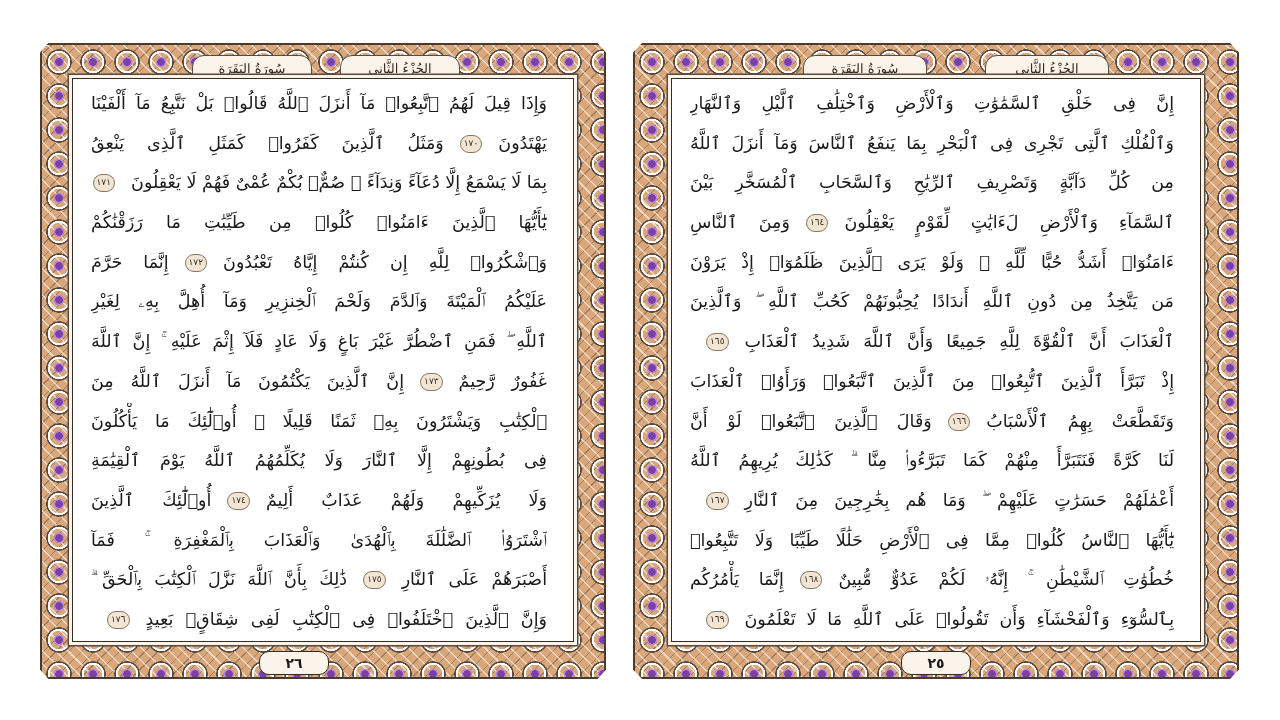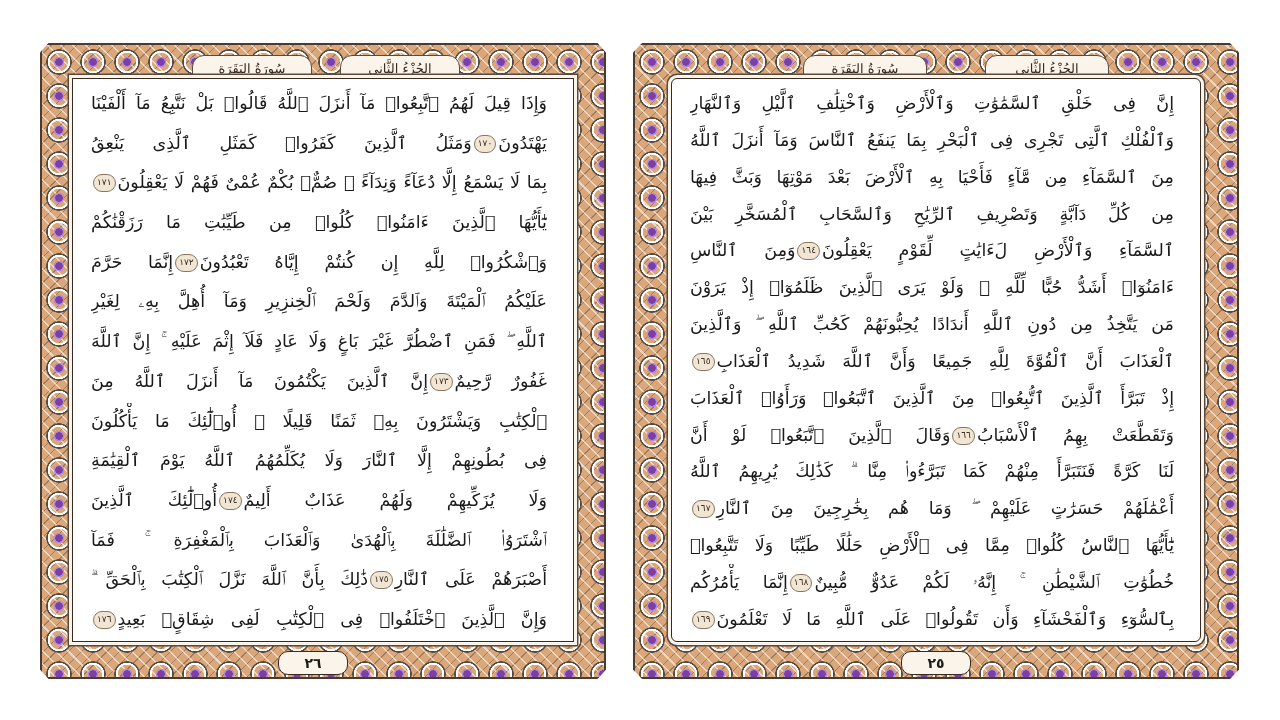--- a/index.html
+++ b/index.html
@@ -53,21 +53,21 @@
     .text-panel {
       position: absolute;
       background: #ffffff;
       border: 1.5px solid #3a2a20;
       box-shadow: 0 0 0 3px #fbf4ea, 0 0 0 4.5px #5a4a3e;
       direction: rtl;
       padding: 6px 26px 4px 18px;
       display: flex; flex-direction: column; justify-content: space-between;
     }
     .page.left .text-panel  { top: 35px; left: 32px; right: 32px; bottom: 37px; }
-    .page.right .text-panel { top: 35px; left: 38px; right: 38px; bottom: 37px; border-radius: 6px; }
+    .page.right .text-panel { top: 35px; left: 38px; right: 38px; bottom: 37px; }
 
     .line {
       font-family: "DejaVu Sans", sans-serif;
       font-size: 17.5px;
       line-height: 36px;
       color: #1a1a1a;
       text-align: justify;
       text-align-last: justify;
       white-space: nowrap;
       overflow: hidden;
@@ -79,40 +79,40 @@
       min-width: 22px; height: 18px;
       padding: 0 3px;
       border-radius: 9px;
       background: #f1e6d4;
       border: 1.5px solid #8a7560;
       font-size: 9px;
       line-height: 15px;
       text-align: center;
       color: #3a2a20;
       vertical-align: middle;
-      margin: 0 2px;
+      margin: 0 16px;
     }
 
     
     .page-num {
       position: absolute;
       bottom: 4px;
       height: 24px;
       width: 70px;
       background: #fbf4ea;
       border: 1.5px solid #3a2a20;
       border-radius: 10px;
       display: flex; align-items: center; justify-content: center;
       font-family: "DejaVu Sans", sans-serif;
       font-weight: bold;
       font-size: 14px;
       color: #1a1a1a;
       direction: rtl;
     }
-    .page.left .page-num  { left: 238px; }
+    .page.left .page-num  { left: 219px; }
     .page.right .page-num { left: 268px; }
   </style>
 </head>
 <body>
 
 <div class="page left">
   <div class="frame"></div>
   <div class="header-tab tab-juz">الجُزْءُ الثَّانِي</div>
   <div class="header-tab tab-surah">سُورَةُ البَقَرَةِ</div>
   <div class="text-panel" id="panel-left">
@@ -134,21 +134,20 @@
   <div class="page-num">٢٦</div>
 </div>
 
 <div class="page right">
   <div class="frame"></div>
   <div class="header-tab tab-juz">الجُزْءُ الثَّانِي</div>
   <div class="header-tab tab-surah">سُورَةُ البَقَرَةِ</div>
   <div class="text-panel" id="panel-right">
       <div class="line"><span>إِنَّ فِى خَلْقِ ٱلسَّمَٰوَٰتِ وَٱلْأَرْضِ وَٱخْتِلَٰفِ ٱلَّيْلِ وَٱلنَّهَارِ</span></div>
       <div class="line"><span>وَٱلْفُلْكِ ٱلَّتِى تَجْرِى فِى ٱلْبَحْرِ بِمَا يَنفَعُ ٱلنَّاسَ وَمَآ أَنزَلَ ٱللَّهُ</span></div>
-      <div class="line"><span>مِنَ ٱلسَّمَآءِ مِن مَّآءٍ فَأَحْيَا بِهِ ٱلْأَرْضَ بَعْدَ مَوْتِهَا وَبَثَّ فِيهَا</span></div>
       <div class="line"><span>مِن كُلِّ دَآبَّةٍ وَتَصْرِيفِ ٱلرِّيَٰحِ وَٱلسَّحَابِ ٱلْمُسَخَّرِ بَيْنَ</span></div>
       <div class="line"><span>ٱلسَّمَآءِ وَٱلْأَرْضِ لَءَايَٰتٍ لِّقَوْمٍ يَعْقِلُونَ</span><span class="ayah-mark">١٦٤</span><span>وَمِنَ ٱلنَّاسِ</span></div>
       <div class="line"><span>ءَامَنُوٓا۟ أَشَدُّ حُبًّا لِّلَّهِ ۗ وَلَوْ يَرَى ٱلَّذِينَ ظَلَمُوٓا۟ إِذْ يَرَوْنَ</span></div>
       <div class="line"><span>مَن يَتَّخِذُ مِن دُونِ ٱللَّهِ أَندَادًا يُحِبُّونَهُمْ كَحُبِّ ٱللَّهِ ۖ وَٱلَّذِينَ</span></div>
       <div class="line"><span>ٱلْعَذَابَ أَنَّ ٱلْقُوَّةَ لِلَّهِ جَمِيعًا وَأَنَّ ٱللَّهَ شَدِيدُ ٱلْعَذَابِ</span><span class="ayah-mark">١٦٥</span></div>
       <div class="line"><span>إِذْ تَبَرَّأَ ٱلَّذِينَ ٱتُّبِعُوا۟ مِنَ ٱلَّذِينَ ٱتَّبَعُوا۟ وَرَأَوُا۟ ٱلْعَذَابَ</span></div>
       <div class="line"><span>وَتَقَطَّعَتْ بِهِمُ ٱلْأَسْبَابُ</span><span class="ayah-mark">١٦٦</span><span>وَقَالَ ٱلَّذِينَ ٱتَّبَعُوا۟ لَوْ أَنَّ</span></div>
       <div class="line"><span>لَنَا كَرَّةً فَنَتَبَرَّأَ مِنْهُمْ كَمَا تَبَرَّءُوا۟ مِنَّا ۗ كَذَٰلِكَ يُرِيهِمُ ٱللَّهُ</span></div>
       <div class="line"><span>أَعْمَٰلَهُمْ حَسَرَٰتٍ عَلَيْهِمْ ۖ وَمَا هُم بِخَٰرِجِينَ مِنَ ٱلنَّارِ</span><span class="ayah-mark">١٦٧</span></div>
       <div class="line"><span>يَٰٓأَيُّهَا ٱلنَّاسُ كُلُوا۟ مِمَّا فِى ٱلْأَرْضِ حَلَٰلًا طَيِّبًا وَلَا تَتَّبِعُوا۟</span></div>

